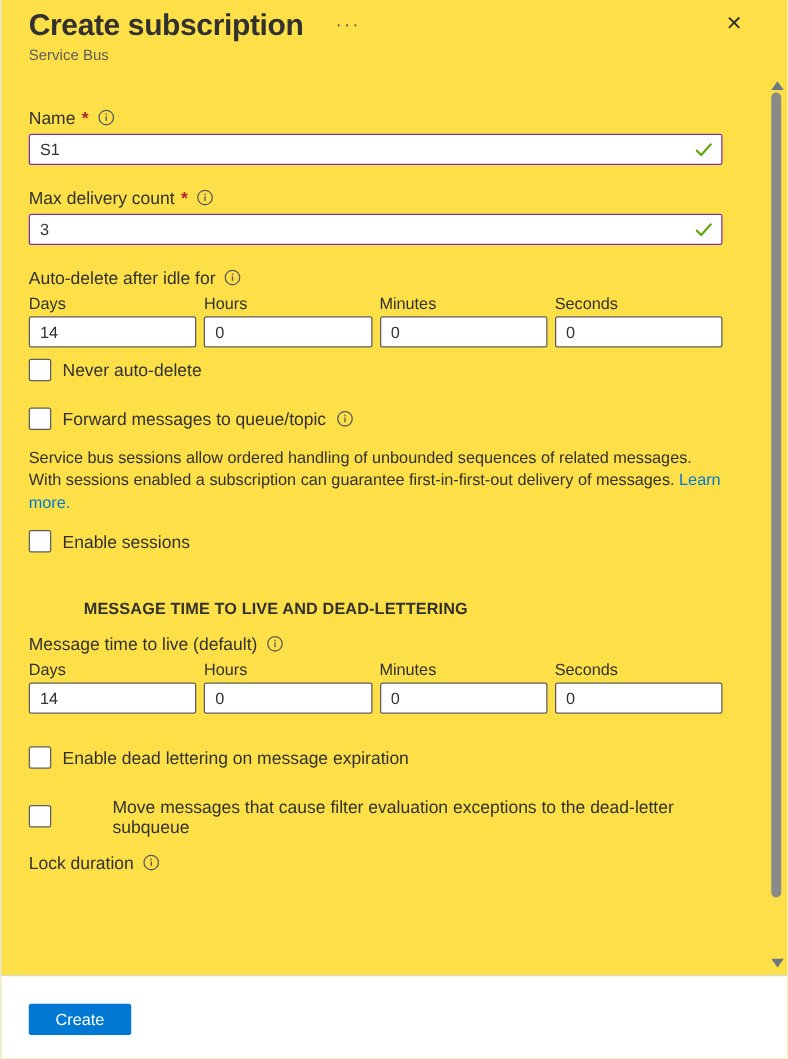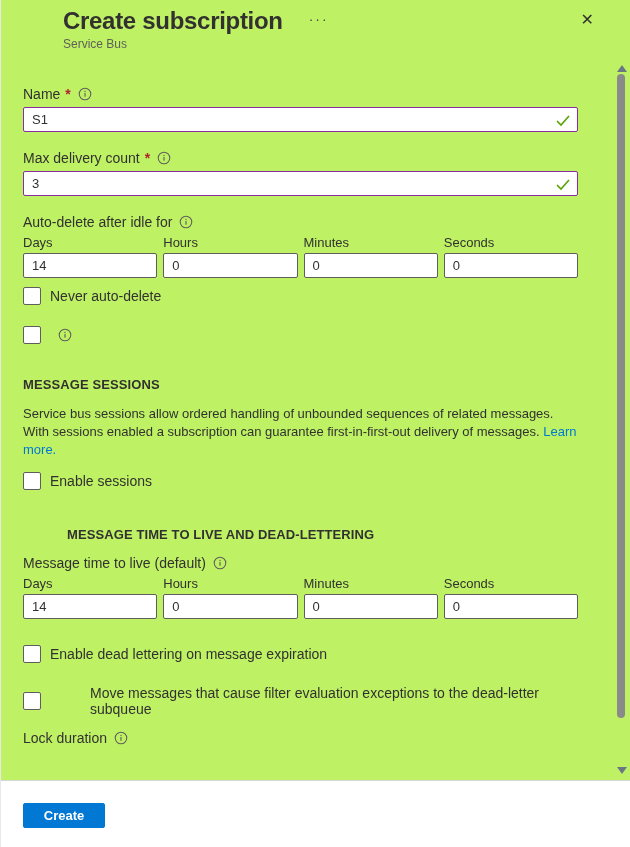--- a/index.html
+++ b/index.html
@@ -6,24 +6,23 @@
   html, body { background: #ffffff; }
   body {
     font-family: "Liberation Sans", "DejaVu Sans", sans-serif;
     color: #323130;
     width: 630px;
   }
   .panel {
     position: relative;
     width: 630px;
     height: 847px;
-    background: #bef264;
+    background: #fde047;
     border-left: 1px solid #e8e8e8;
     overflow: hidden;
-    padding-left: 40px;
   }
 
   
   .hdr { padding: 6px 22px 0 22px; }
   .hdr-row { display: flex; align-items: flex-start; }
   .hdr-title { font-size: 24px; font-weight: 700; color: #323130; letter-spacing: -0.3px; line-height: 30px; }
   .hdr-ellipsis {
     margin-left: 26px; margin-top: 6px;
     color: #4a4a4a; font-size: 14px; letter-spacing: 2px;
     cursor: pointer; line-height: 14px;
@@ -113,21 +112,21 @@
 
   
   .footer {
     position: absolute; left: 0; right: 0; bottom: 0; height: 67px;
     border-top: 1px solid #d6d6d6; background: #fff;
     padding: 22px 22px 0 22px;
   }
   .create-btn {
     min-width: 82px; height: 25px; padding: 0 18px;
     background: #0078d4; color: #fff; border: 1px solid #0078d4;
-    border-radius: 2px; font-size: 13px; font-weight: 700;
+    border-radius: 2px; font-size: 13px; font-weight: 400;
     font-family: "Liberation Sans", sans-serif; cursor: pointer;
   }
 </style>
 </head>
 <body>
 
 <div class="panel">
 
   <div class="hdr">
     <div class="hdr-row">
@@ -208,30 +207,30 @@
         <input class="text-input" type="text" value="0" style="">
       </div>
 
       <div class="chk-row m-never">
         <span class="chk-box"></span>
         <span>Never auto-delete</span>
       </div>
 
       <div class="chk-row m-forward">
         <span class="chk-box"></span>
-        <span class="info-icon">
-          <svg width="14" height="14" viewBox="0 0 16 16">
-              <circle cx="8" cy="8" r="6.6" fill="none" stroke="#605e5c" stroke-width="1.2"></circle>
-              <rect x="7.35" y="6.9" width="1.3" height="4.2" fill="#605e5c"></rect>
-              <rect x="7.35" y="4.4" width="1.3" height="1.4" fill="#605e5c"></rect>
-            </svg>
-        </span>
-      </div>
-
-      <div class="section-title m-sessions-title">MESSAGE SESSIONS</div>
+        <span>Forward messages to queue/topic</span>
+        <span class="info-icon">
+          <svg width="14" height="14" viewBox="0 0 16 16">
+              <circle cx="8" cy="8" r="6.6" fill="none" stroke="#605e5c" stroke-width="1.2"></circle>
+              <rect x="7.35" y="6.9" width="1.3" height="4.2" fill="#605e5c"></rect>
+              <rect x="7.35" y="4.4" width="1.3" height="1.4" fill="#605e5c"></rect>
+            </svg>
+        </span>
+      </div>
+
       <div class="desc">
         <span>Service bus sessions allow ordered handling of unbounded sequences of related messages. With sessions enabled a subscription can guarantee first-in-first-out delivery of messages.</span>
         <a class="link">Learn more.</a>
       </div>
       <div class="chk-row m-enable-sessions">
         <span class="chk-box"></span>
         <span>Enable sessions</span>
       </div>
 
       <div class="section-title m-ttl-title">MESSAGE TIME TO LIVE AND DEAD-LETTERING</div>

